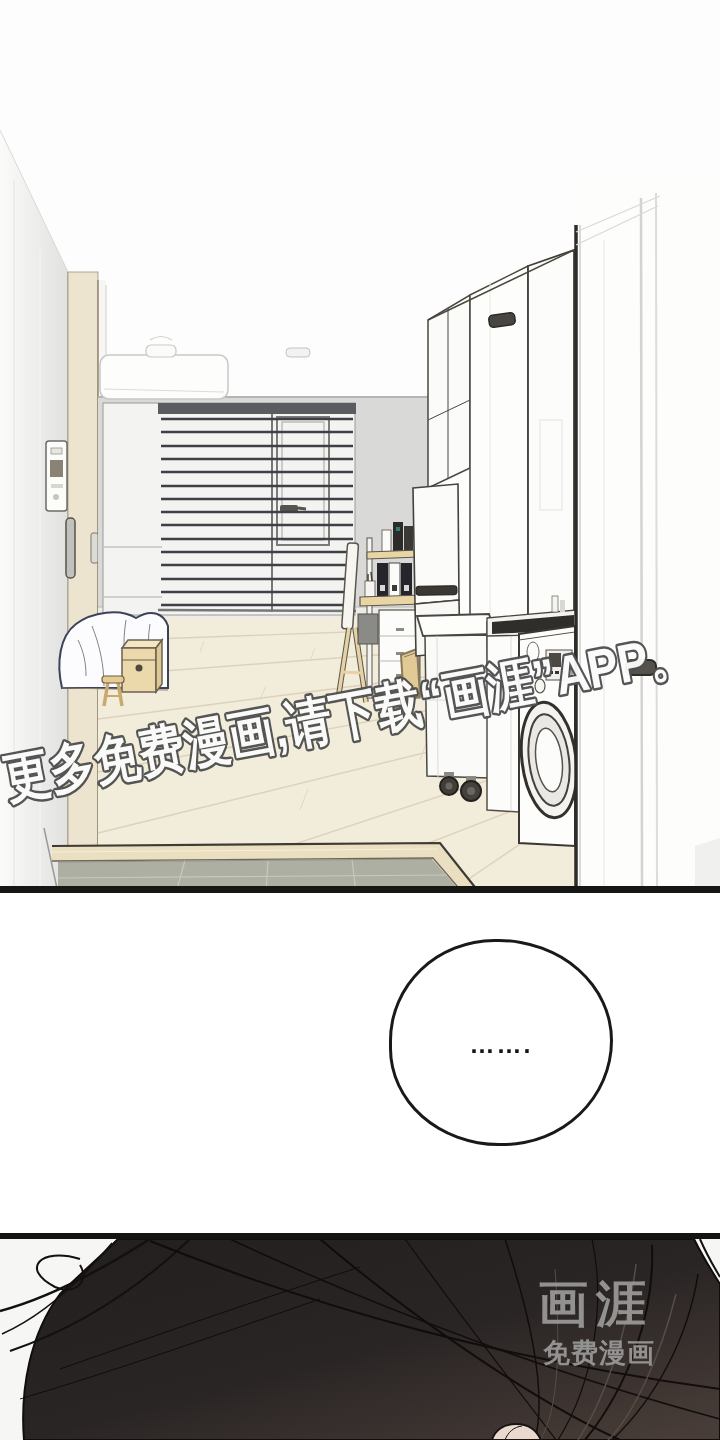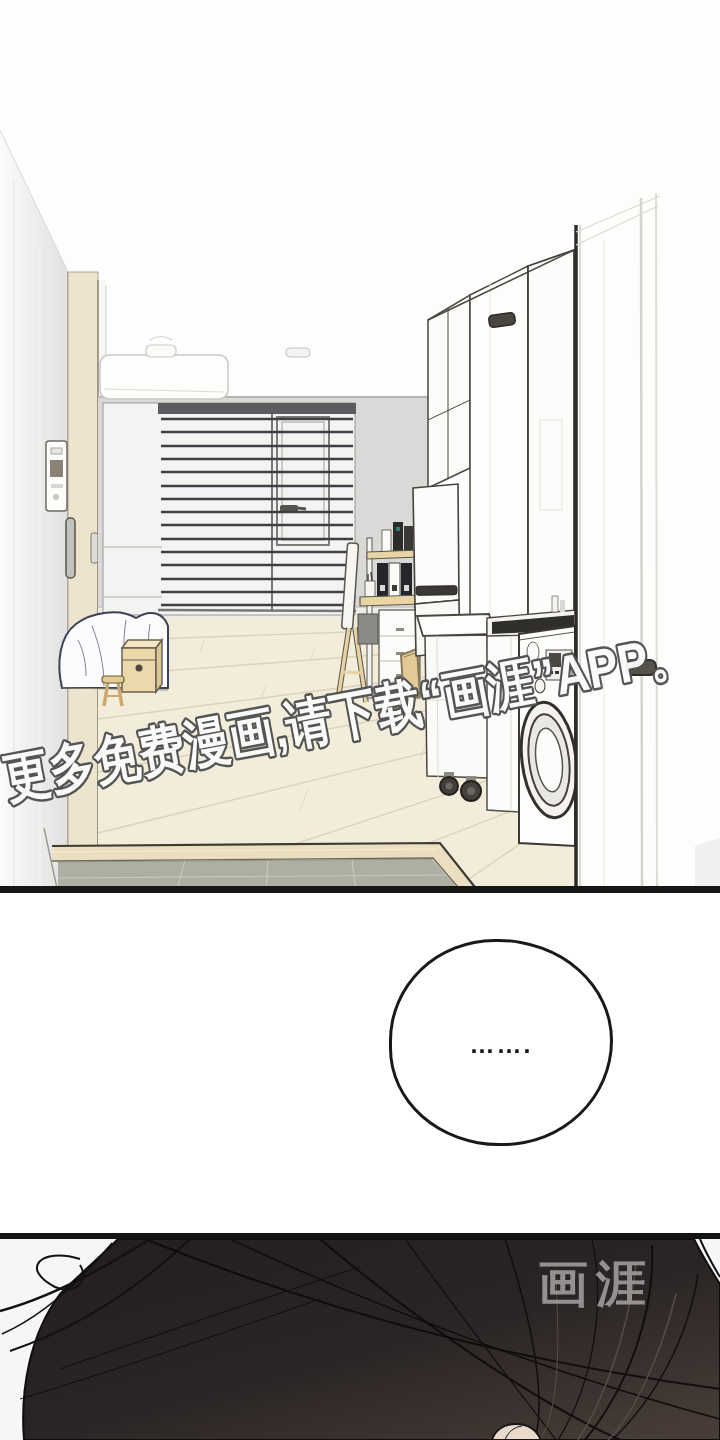--- a/index.html
+++ b/index.html
@@ -10,21 +10,21 @@
   #gap{top:893px;height:340px;background:#ffffff;}
   #panel-hair{top:1233px;height:207px;background:#f4f4f2;border-top:6px solid #141412;box-sizing:border-box;}
   svg{display:block;}
   
   .bubble{position:absolute;left:389px;top:939px;width:224px;height:207px;background:#ffffff;
           border:3.5px solid #191919;border-radius:48% 52% 50% 50% / 50% 50% 52% 48%;
           display:flex;align-items:center;justify-content:center;box-sizing:border-box;}
   .bubble span{font-size:25px;font-weight:bold;letter-spacing:2px;color:#141414;transform:translateY(2px);}
   
   .logo{position:absolute;left:538px;top:1258px;width:170px;color:#9b9b99;opacity:.92;}
-  .logo .mark{font-size:50px;font-weight:900;letter-spacing:8px;line-height:1.05;}
+  .logo .mark{font-size:50px;font-weight:900;letter-spacing:8px;line-height:1.05;margin-top:20px;}
   .logo .tag{font-size:27px;font-weight:bold;letter-spacing:1px;margin-top:4px;padding-left:5px;}
 </style>
 </head>
 <body>
 
 <div class="page">
 
   <section class="panel" id="panel-room">
     <svg width="720" height="893" viewBox="0 0 720 893">
       <defs>
@@ -281,15 +281,16 @@
         <path d="M555,30 C560,100 560,170 540,201" stroke-width="1"></path>
       </g>
 
       <path d="M492,201 C495,191 504,185 516,185 C529,185 537,192 541,201 Z" fill="#eadace" stroke="#191514" stroke-width="2"></path>
       <path d="M505,201 C508,193 514,188 522,187" stroke="#141010" stroke-width="1" fill="none"></path>
     </svg>
   </section>
 
   <div class="logo">
     <div class="mark">画涯</div>
+    <div class="tag">免费漫画</div>
   </div>
 
 </div>
 
 </body></html>

